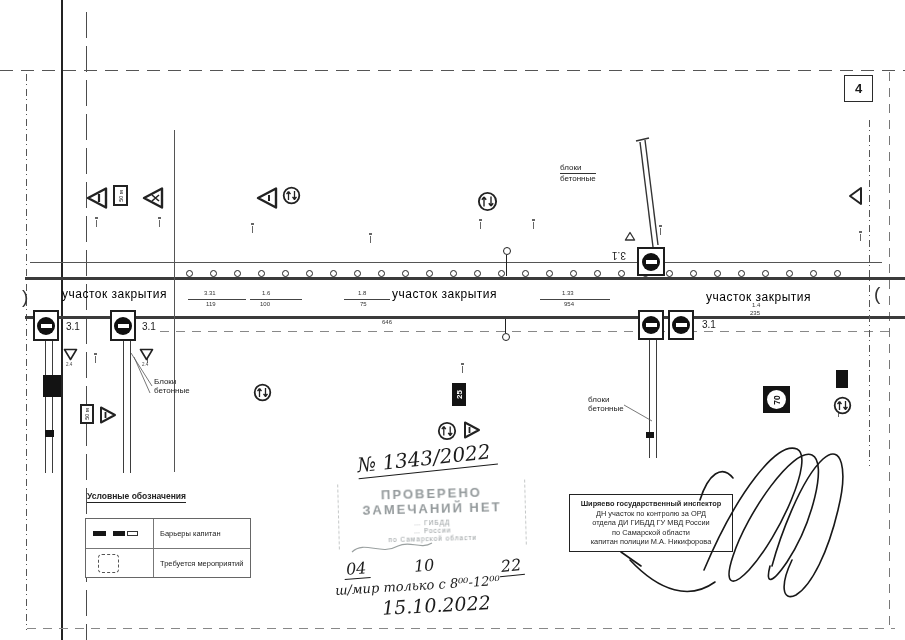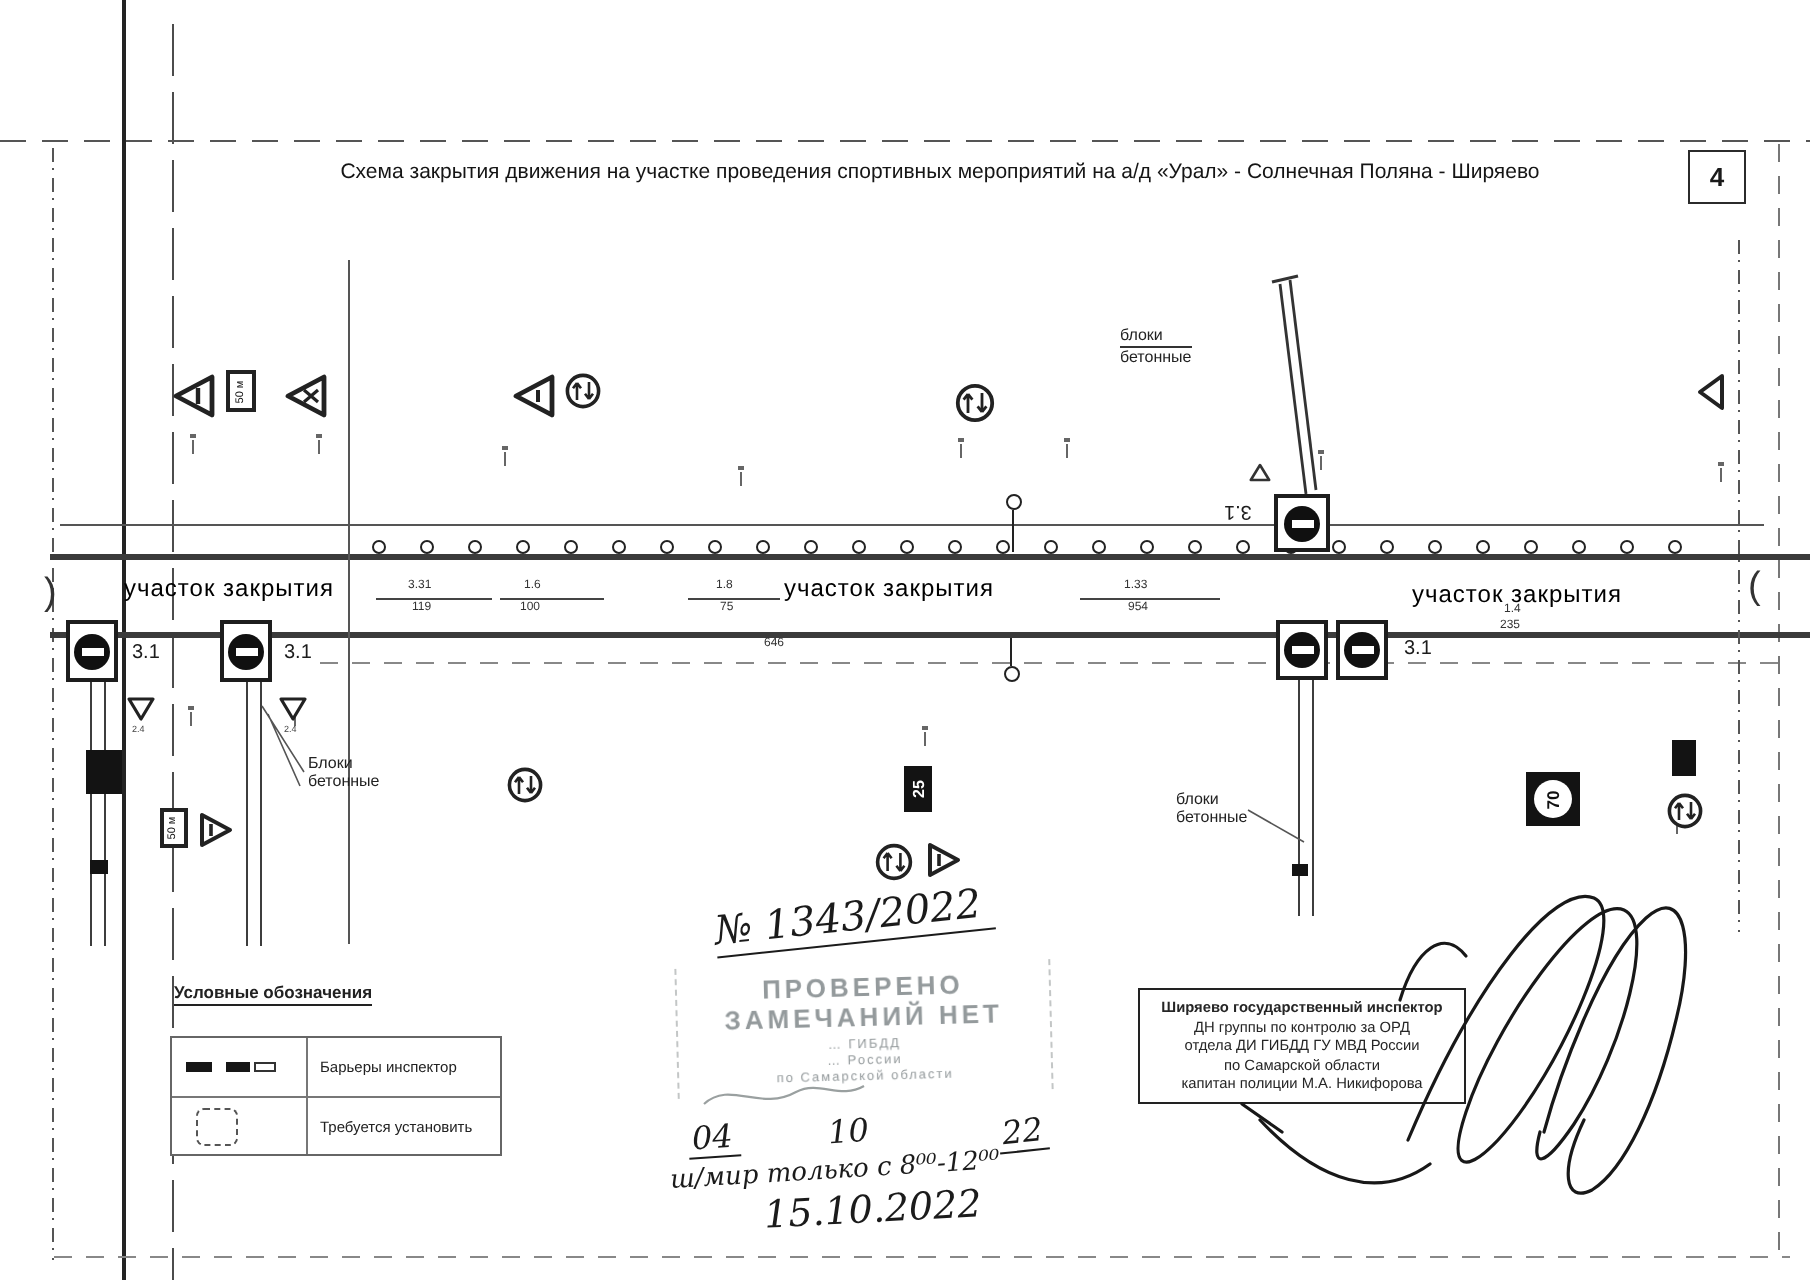--- a/index.html
+++ b/index.html
@@ -72,21 +72,20 @@
 
 <div id="canvas" class="nosel">
 
   <div class="a vscan1"></div>
   <div class="a vscan2"></div>
   <div class="a dashH" style="left:0;top:70px;width:905px;"></div>
   <div class="a dashdotV" style="left:26px;top:74px;height:556px;"></div>
   <div class="a dashV" style="left:889px;top:72px;height:558px;"></div>
   <div class="a dashHlite" style="left:27px;top:628px;width:868px;"></div>
 
-  <div class="a title">Схема закрытия движения на участке проведения спортивных мероприятий на а/д  «Урал» - Солнечная Поляна - Ширяево</div>
   <div class="a pagebox">
     <span>4</span>
   </div>
 
   <div class="a roadthin" style="left:30px;top:262px;width:852px;"></div>
   <div class="a" style="left:174px;top:130px;width:1px;height:342px;background:#555;z-index:1;"></div>
   <div class="a roadthick" style="left:25px;top:277px;width:880px;"></div>
   <div class="a" style="left:186px;top:270px;width:690px;height:8px;z-index:2;">
       <span class="blk" style="left: 0px;"></span>
       <span class="blk" style="left: 24px;"></span>
@@ -287,27 +286,27 @@
   </div>
 
   <div class="a legend-h">Условные обозначения</div>
   <div class="a legend">
     <div class="lrow">
       <div class="lsym">
         <span class="bar-b" style="left:7px;width:13px;"></span>
           <span class="bar-b" style="left:27px;width:12px;"></span>
           <span class="bar-o" style="left:41px;width:11px;"></span>
       </div>
-      <div class="llab">Барьеры инспектор</div>
+      <div class="llab">Барьеры капитан</div>
     </div>
     <div class="lrow">
       <div class="lsym">
           <span class="dashedbox"></span>
         </div>
-      <div class="llab">Требуется установить</div>
+      <div class="llab">Требуется мероприятий</div>
     </div>
   </div>
 
   <div class="a hw" style="left:357px;top:446px;font-size:20px;transform:rotate(-6deg);border-bottom:1.5px solid #1b1b1b;padding:0 6px 1px 0;">№ 1343/2022</div>
 
   <div class="a stamp">
     <div class="big">ПРОВЕРЕНО</div>
     <div class="big">ЗАМЕЧАНИЙ НЕТ</div>
     <div class="small" style="margin-top:3px;">… ГИБДД</div>
     <div class="small">… России</div>
@@ -315,21 +314,21 @@
   </div>
 
   <div class="a hw" style="left:344px;top:559px;font-size:16px;transform:rotate(-4deg);border-bottom:1.2px solid #1b1b1b;padding:0 4px 0 2px;">04</div>
   <div class="a hw" style="left:414px;top:556px;font-size:16px;transform:rotate(-4deg);">10</div>
   <div class="a hw" style="left:499px;top:556px;font-size:16px;transform:rotate(-6deg);border-bottom:1.2px solid #1b1b1b;padding:0 3px 0 2px;">22</div>
   <div class="a hw" style="left:335px;top:578px;font-size:13px;transform:rotate(-3.5deg);">ш/мир только с 8⁰⁰-12⁰⁰</div>
   <div class="a hw" style="left:382px;top:594px;font-size:19px;transform:rotate(-3deg);">15.10.2022</div>
 
   <div class="a sigbox">
     <div style="font-weight:bold;">Ширяево государственный инспектор</div>
-    <div>ДН группы по контролю за ОРД</div>
+    <div>ДН участок по контролю за ОРД</div>
     <div>отдела ДИ ГИБДД ГУ МВД России</div>
     <div>по Самарской области</div>
     <div style="font-weight:normal;">капитан полиции М.А. Никифорова</div>
   </div>
 
   <svg class="overlay" width="905" height="640">
     <path d="M640,142 L653,247" stroke="#333" stroke-width="1.4" fill="none"></path>
     <path d="M645,140 L658,245" stroke="#333" stroke-width="1.4" fill="none"></path>
     <path d="M636,141 L649,138" stroke="#333" stroke-width="1.6" fill="none"></path>
     <path d="M152,386 L131,353 M150,393 L134,357" stroke="#555" stroke-width=".8" fill="none"></path>

